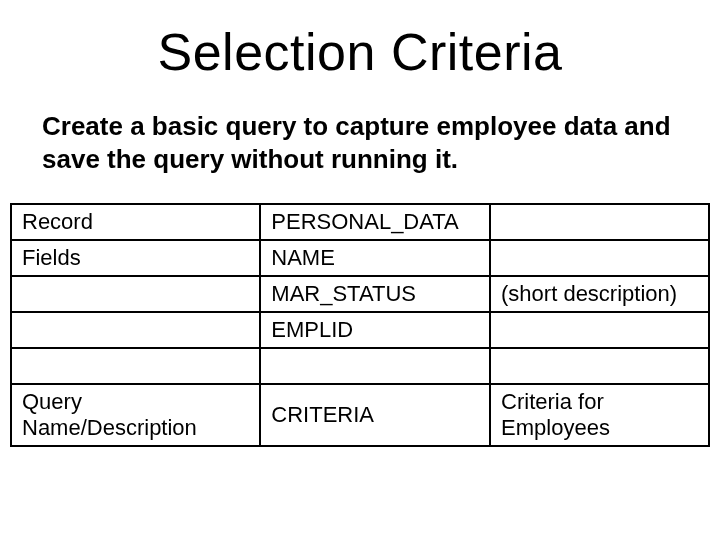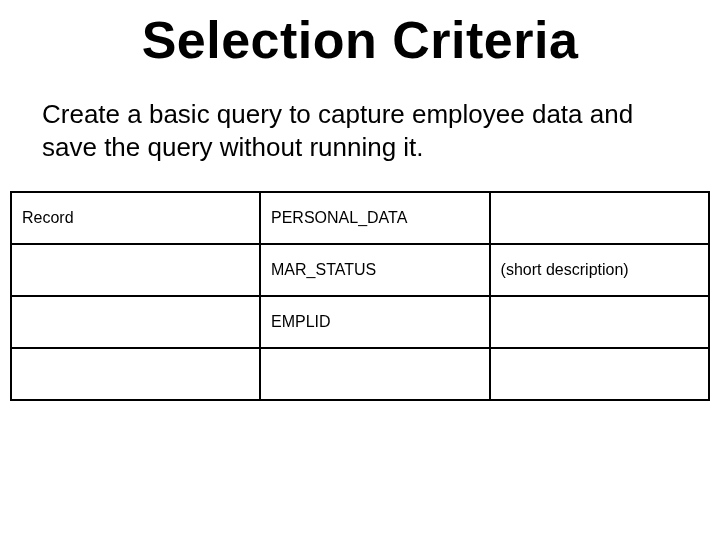--- a/index.html
+++ b/index.html
@@ -13,40 +13,41 @@
   }
   .slide {
     box-sizing: border-box;
     width: 720px;
     height: 540px;
     padding: 0;
     position: relative;
   }
   .title {
     font-size: 52px;
-    font-weight: 700;
+    font-weight: 400;
     text-align: center;
-    margin-top: 10px;
+    margin-top: 22px;
     margin-bottom: 28px;
     letter-spacing: 0.5px;
   }
   .description {
     font-size: 26px;
     line-height: 1.25;
     margin: 0 42px 28px 42px;
+    font-weight: bold;
   }
   table.criteria {
     border-collapse: collapse;
     width: 700px;
     margin: 0 10px;
   }
   table.criteria td {
     border: 2px solid #000000;
-    padding: 12px 10px;
-    font-size: 16px;
+    padding: 4px 10px;
+    font-size: 22px;
     height: 26px;
     vertical-align: middle;
     background: #ffffff;
   }
   table.criteria col.c1 { width: 250px; }
   table.criteria col.c2 { width: 230px; }
   table.criteria col.c3 { width: 220px; }
 </style>
 </head>
 <body>
@@ -62,30 +63,40 @@
         <col class="c2">
         <col class="c3">
     </colgroup>
     <tbody>
       <tr>
         <td>Record</td>
         <td>PERSONAL_DATA</td>
         <td></td>
       </tr>
       <tr>
+        <td>Fields</td>
+        <td>NAME</td>
+        <td></td>
+      </tr>
+      <tr>
         <td></td>
         <td>MAR_STATUS</td>
         <td>(short description)</td>
       </tr>
       <tr>
         <td></td>
         <td>EMPLID</td>
         <td></td>
       </tr>
       <tr>
         <td></td>
         <td></td>
         <td></td>
       </tr>
+      <tr>
+        <td>Query Name/Description</td>
+        <td>CRITERIA</td>
+        <td>Criteria for Employees</td>
+      </tr>
     </tbody>
   </table>
 
 </div>
 
 </body></html>

